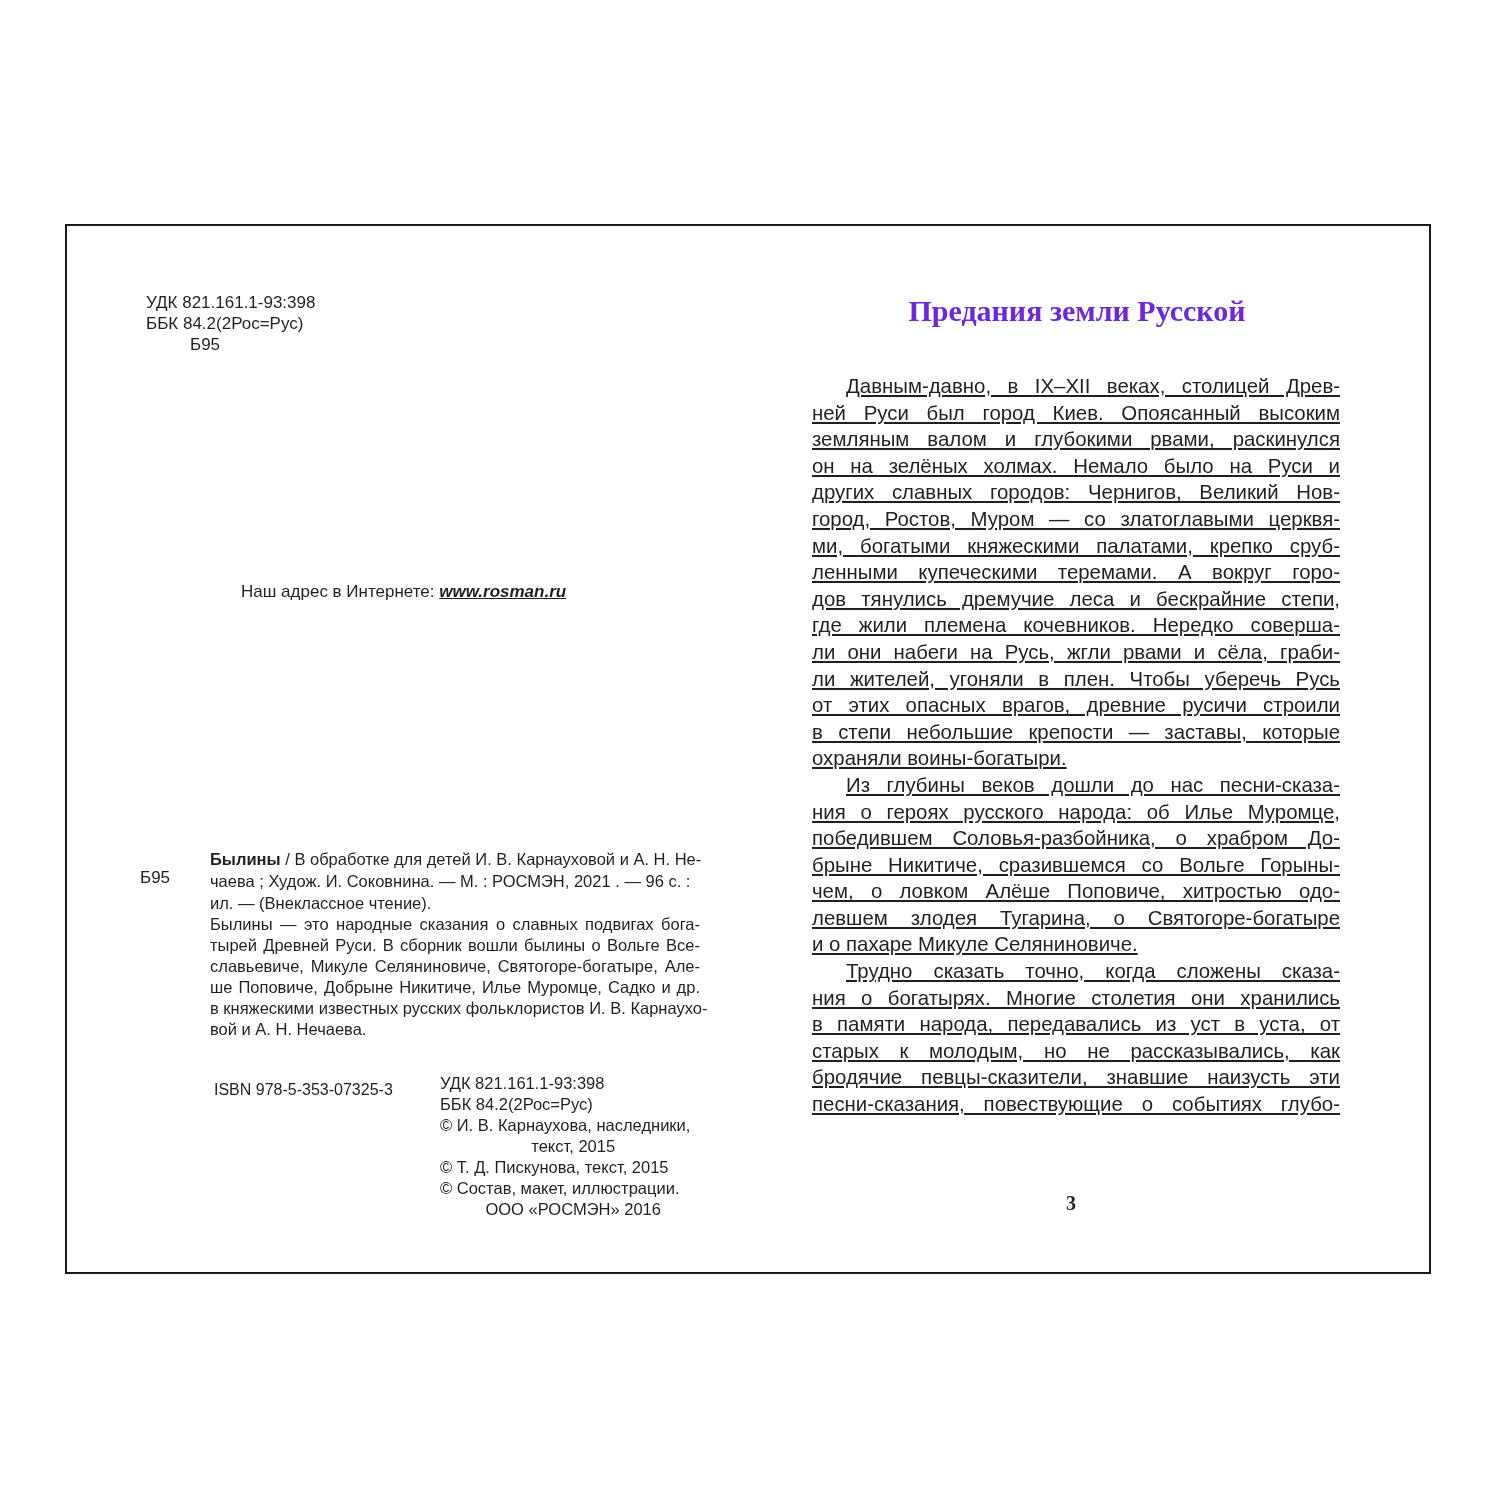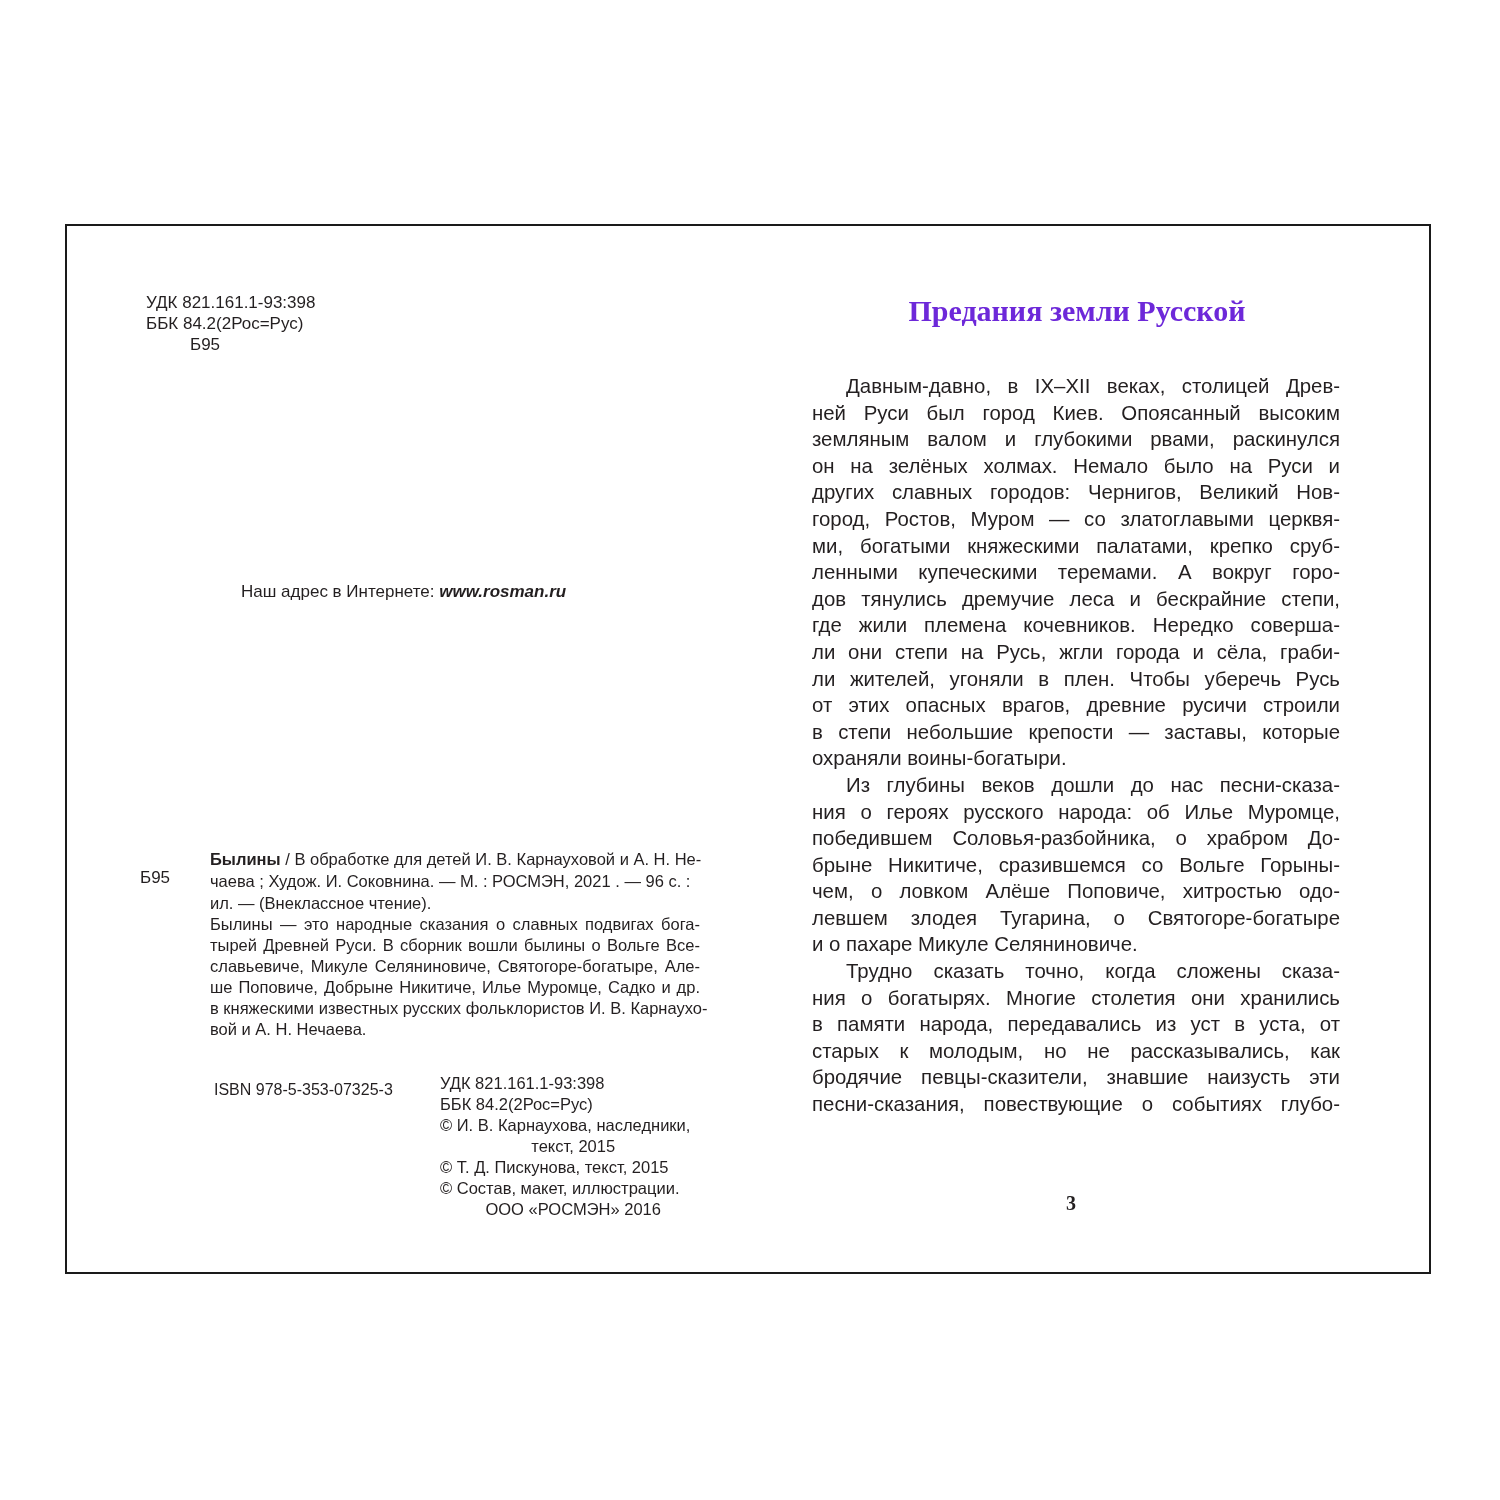--- a/index.html
+++ b/index.html
@@ -4,34 +4,34 @@
 <style>
   html, body { margin:0; padding:0; background:#ffffff; }
   body { width:1500px; height:1500px; position:relative; overflow:hidden; font-family:"Liberation Sans", sans-serif; color:#231f20; }
   .frame { position:absolute; left:65px; top:224px; width:1366px; height:1050px; border:2px solid #1a1a1a; box-sizing:border-box; }
   .abs { position:absolute; white-space:nowrap; }
   .small { font-size:17px; line-height:21px; }
   .udk-top { left:146px; top:292px; }
   .udk-top div { height:21px; }
   .udk-top .b95 { padding-left:44px; }
   .address { left:241px; top:582px; font-size:17px; }
-  .address b { font-style:italic; font-weight:bold; }
+  .address b { font-style:italic; font-weight:bold;text-decoration:underline; }
   .biblio { left:210px; top:848px; width:488px; font-size:16.5px; line-height:22px; white-space:normal; }
   .biblio .line { display:block; white-space:nowrap; }
   .b95-side { left:140px; top:868px; font-size:17px; }
   .summary { left:210px; top:914px; width:490px; font-size:16.5px; line-height:21px; }
   .summary .line { display:block; white-space:nowrap; text-align:justify; text-align-last:justify; }
   .summary .line.last { text-align-last:left; }
   .isbn { left:214px; top:1073px; font-size:16px;margin-top:8px; }
   .copyr { left:440px; top:1073px; font-size:16.5px; line-height:21px; }
   .copyr .line { display:block; }
   .copyr .ind { padding-left:16px;text-align:center; }
   .title { left:820px; top:294px; width:514px; text-align:center; color:#6d28d9; font-family:"Liberation Serif", serif; font-weight:bold; font-size:30px; }
   .body-text { left:812px; top:373px; width:528px; font-size:20.4px; line-height:26.6px; }
-  .body-text .line { display:block; white-space:nowrap; text-align:justify; text-align-last:justify; height:26.6px; }
+  .body-text .line { display:block; white-space:nowrap; text-align:justify; text-align-last:justify; height:26.6px;text-decoration:underline; }
   .body-text .line.ind { padding-left:34px; }
   .body-text .line.last { text-align-last:left; }
   .pagenum { left:1066px; top:1192px; font-family:"Liberation Serif", serif; font-size:20px; font-weight:bold; }
 </style>
 </head>
 <body>
 
 <div class="frame"></div>
 
 <div class="abs small udk-top">
@@ -78,21 +78,21 @@
   <span class="line ind">Давным-давно, в IX–XII веках, столицей Древ-</span>
   <span class="line">ней Руси был город Киев. Опоясанный высоким</span>
   <span class="line">земляным валом и глубокими рвами, раскинулся</span>
   <span class="line">он на зелёных холмах. Немало было на Руси и</span>
   <span class="line">других славных городов: Чернигов, Великий Нов-</span>
   <span class="line">город, Ростов, Муром — со златоглавыми церквя-</span>
   <span class="line">ми, богатыми княжескими палатами, крепко сруб-</span>
   <span class="line">ленными купеческими теремами. А вокруг горо-</span>
   <span class="line">дов тянулись дремучие леса и бескрайние степи,</span>
   <span class="line">где жили племена кочевников. Нередко соверша-</span>
-  <span class="line">ли они степи на Русь, жгли города и сёла, граби-</span>
+  <span class="line">ли они набеги на Русь, жгли рвами и сёла, граби-</span>
   <span class="line">ли жителей, угоняли в плен. Чтобы уберечь Русь</span>
   <span class="line">от этих опасных врагов, древние русичи строили</span>
   <span class="line">в степи небольшие крепости — заставы, которые</span>
   <span class="line last">охраняли воины-богатыри.</span>
   <span class="line ind">Из глубины веков дошли до нас песни-сказа-</span>
   <span class="line">ния о героях русского народа: об Илье Муромце,</span>
   <span class="line">победившем Соловья-разбойника, о храбром До-</span>
   <span class="line">брыне Никитиче, сразившемся со Вольге Горыны-</span>
   <span class="line">чем, о ловком Алёше Поповиче, хитростью одо-</span>
   <span class="line">левшем злодея Тугарина, о Святогоре-богатыре</span>

